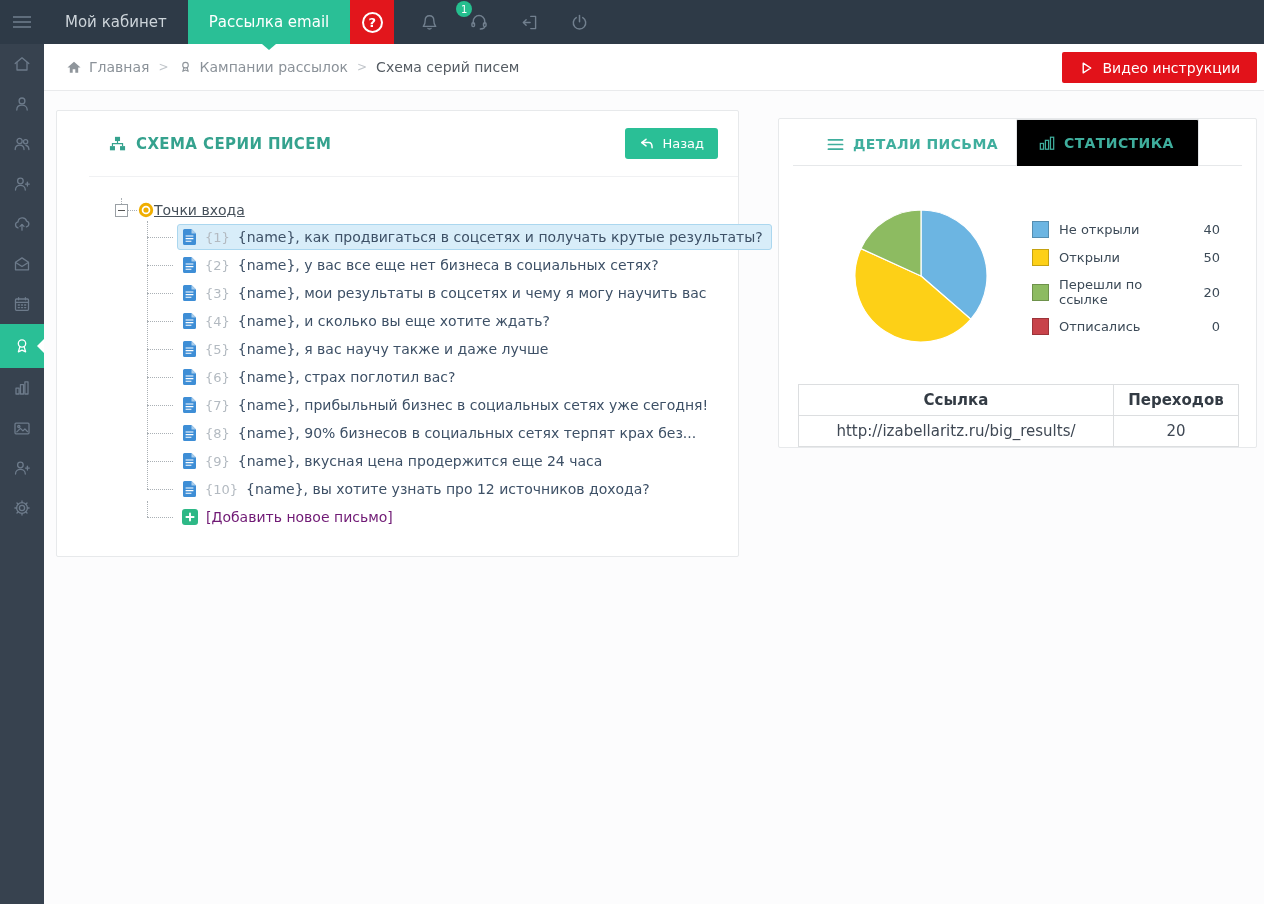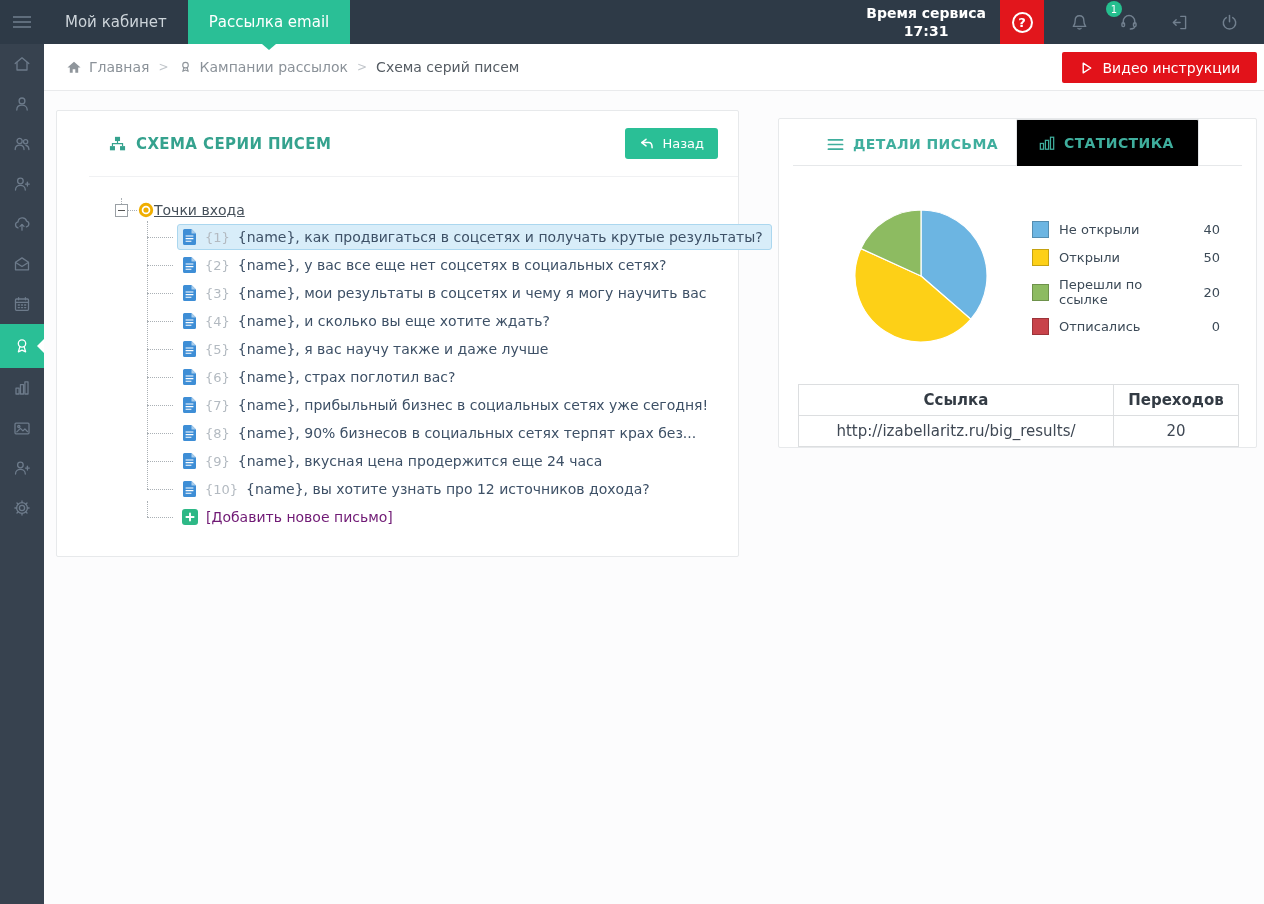--- a/index.html
+++ b/index.html
@@ -129,24 +129,20 @@
       </span>
   </div>
   <div class="tb-item">
       <span>Мой кабинет</span>
     </div>
   <div class="tb-item active">
       <span>Рассылка email</span>
       <span class="notch"></span>
     </div>
 
-  <div class="service-time">
-    <span>Время сервиса</span>
-    <span>17:31</span>
-  </div>
   <div class="help-sq">
     <span class="help-q">?</span>
   </div>
   <div class="top-icons">
     <div class="top-icon">
       <svg width="21" height="21" viewBox="0 0 20 20" fill="none" stroke-width="1.3" stroke-linecap="round" stroke-linejoin="round">
         <path d="M10 3.6 C7.3 3.6 5.9 5.7 5.9 8.2 C5.9 11.8 4.6 12.8 4.1 13.7 H15.9 C15.4 12.8 14.1 11.8 14.1 8.2 C14.1 5.7 12.7 3.6 10 3.6 Z"></path>
         <path d="M8.5 15.6 C8.8 16.4 11.2 16.4 11.5 15.6"></path>
       </svg>
     </div>
@@ -344,21 +340,21 @@
         <li class="tree-row">
           <span class="row-inner">
             <span class="doc-ic">
               <svg width="15" height="18" viewBox="0 0 15 18">
                 <path d="M1 2.5 A1.5 1.5 0 0 1 2.5 1 H9.5 L14 5.5 V15.5 A1.5 1.5 0 0 1 12.5 17 H2.5 A1.5 1.5 0 0 1 1 15.5 Z" fill="#3e8ed6"></path>
                 <path d="M9.5 1 L14 5.5 H9.5 Z" fill="#aacdeb"></path>
                 <path d="M3.6 8 H11.4 M3.6 10.6 H11.4 M3.6 13.2 H9.4" stroke="#fff" stroke-width="1.1"></path>
               </svg>
             </span>
             <span class="email-num">{2}</span>
-            <span class="email-subject">{name}, у вас все еще нет соцсетях в социальных сетях?</span>
+            <span class="email-subject">{name}, у вас все еще нет бизнеса в социальных сетях?</span>
           </span>
         </li>
 
         <li class="tree-row">
           <span class="row-inner">
             <span class="doc-ic">
               <svg width="15" height="18" viewBox="0 0 15 18">
                 <path d="M1 2.5 A1.5 1.5 0 0 1 2.5 1 H9.5 L14 5.5 V15.5 A1.5 1.5 0 0 1 12.5 17 H2.5 A1.5 1.5 0 0 1 1 15.5 Z" fill="#3e8ed6"></path>
                 <path d="M9.5 1 L14 5.5 H9.5 Z" fill="#aacdeb"></path>
                 <path d="M3.6 8 H11.4 M3.6 10.6 H11.4 M3.6 13.2 H9.4" stroke="#fff" stroke-width="1.1"></path>

